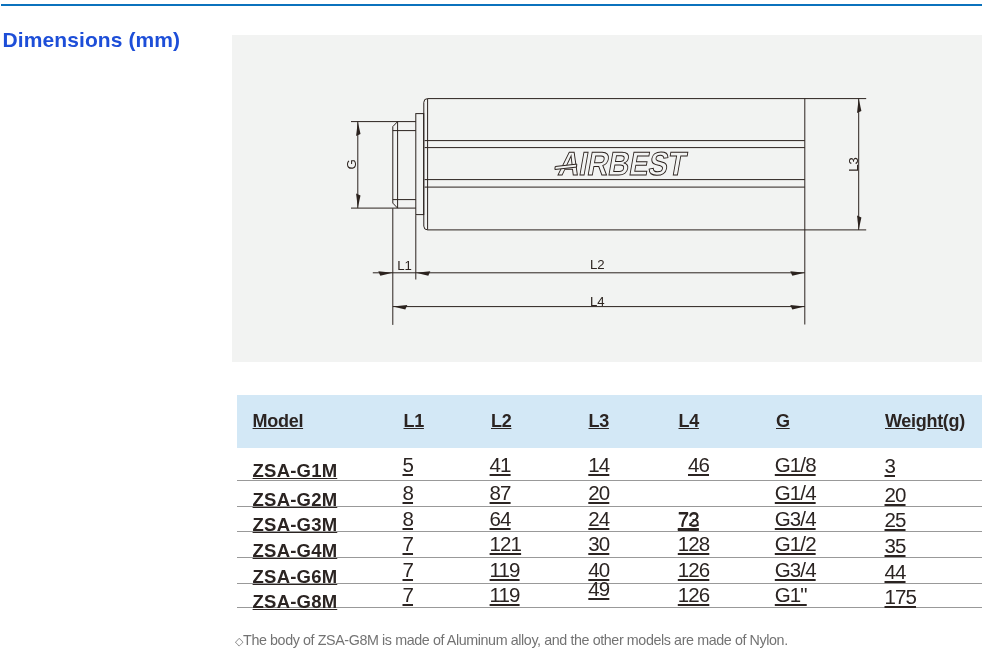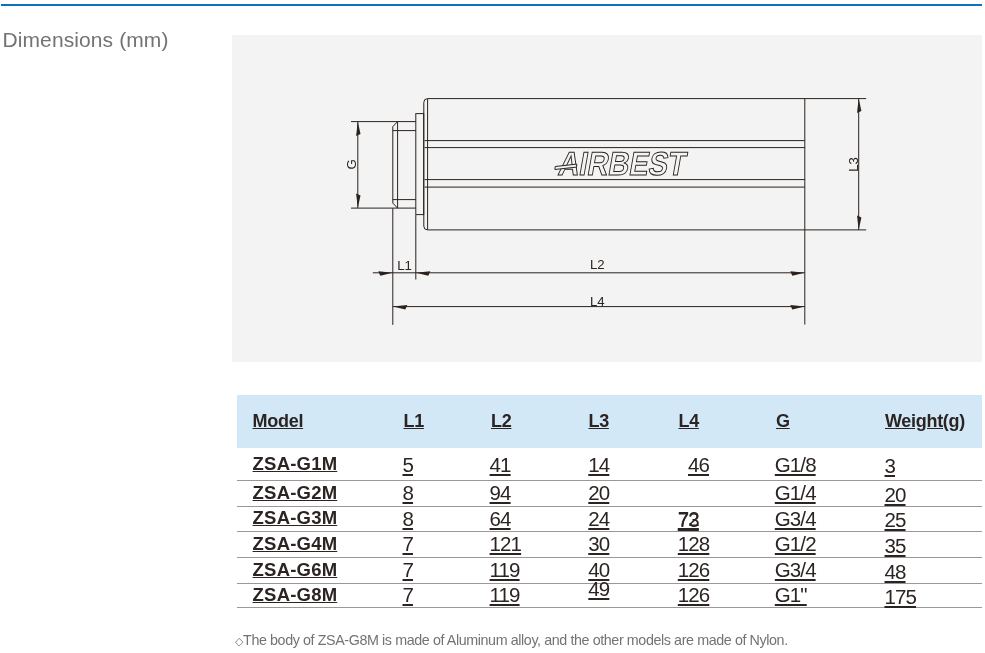--- a/index.html
+++ b/index.html
@@ -1,24 +1,24 @@
 <!DOCTYPE html>
 <html><head>
 <meta charset="utf-8">
 <style>
   html,body{margin:0;padding:0;}
   body{width:985px;height:653px;position:relative;background:#ffffff;opacity:0.999;
        font-family:"Liberation Sans", sans-serif;overflow:hidden;}
   .topline{position:absolute;left:1px;top:4px;width:981px;height:2.2px;background:#0b72bd;}
-  .hdr{position:absolute;left:2.5px;top:28px;font-size:21px;font-weight:400;color:#737373;letter-spacing:0.1px;}
+  .hdr{position:absolute;left:2.5px;top:28px;font-size:21px;font-weight:700;color:#1d4ed8;letter-spacing:0.1px;}
   .panel{position:absolute;left:231.7px;top:34.9px;width:750.5px;height:327px;background:#f2f3f2;}
   .band{position:absolute;left:237.1px;top:395.1px;width:745.1px;height:52.5px;background:#d3e8f6;}
   .sep{position:absolute;left:237.1px;width:745.1px;height:1px;background:#999999;}
   .cell{position:absolute;height:24px;line-height:24px;color:#2b2422;white-space:nowrap;text-decoration:underline;}
-  .b{font-weight:700;font-size:18.5px;letter-spacing:0.2px;}
+  .b{font-weight:700;font-size:18.5px;letter-spacing:0.2px;margin-top:7px;}
   .hb{font-weight:700;font-size:18px;letter-spacing:-0.3px;}
   .v{font-size:20.5px;letter-spacing:-0.9px;}
   .foot{position:absolute;left:235px;top:632px;font-size:14.3px;color:#737373;letter-spacing:-0.4px;white-space:nowrap;line-height:17px;}
 </style>
 </head>
 <body>
 <div class="topline"></div>
 <div class="hdr">Dimensions (mm)</div>
 <div class="panel">
 <svg width="751" height="327" viewBox="0 0 751 327" fill="none" stroke="#2b221e" stroke-width="1">
@@ -97,21 +97,21 @@
 <div class="cell b" style="left:252.6px;top:452.3px">ZSA-G1M</div>
 <div class="cell v" style="left:402.5px;top:452.7px">5</div>
 <div class="cell v" style="left:489.6px;top:452.7px">41</div>
 <div class="cell v" style="left:588.3px;top:452.7px">14</div>
 <div class="cell v" style="left:688px;top:452.7px">46</div>
 <div class="cell v" style="left:774.8px;top:452.7px">G1/8</div>
 <div class="cell v" style="left:884.5px;top:454.3px">3</div>
 
 <div class="cell b" style="left:252.6px;top:480.9px">ZSA-G2M</div>
 <div class="cell v" style="left:402.5px;top:481.3px">8</div>
-<div class="cell v" style="left:489.6px;top:481.3px">94</div>
+<div class="cell v" style="left:489.6px;top:481.3px">87</div>
 <div class="cell v" style="left:588.3px;top:481.3px">20</div>
 <div class="cell v" style="left:677.8px;top:508px">73</div>
 <div class="cell v" style="left:774.8px;top:481.3px">G1/4</div>
 <div class="cell v" style="left:884.5px;top:482.9px">20</div>
 
 <div class="cell b" style="left:252.6px;top:506.3px">ZSA-G3M</div>
 <div class="cell v" style="left:402.5px;top:506.7px">8</div>
 <div class="cell v" style="left:489.6px;top:506.7px">64</div>
 <div class="cell v" style="left:588.3px;top:506.7px">24</div>
 <div class="cell v" style="left:677.8px;top:506.7px">72</div>
@@ -125,21 +125,21 @@
 <div class="cell v" style="left:677.8px;top:532.3px">128</div>
 <div class="cell v" style="left:774.8px;top:532.3px">G1/2</div>
 <div class="cell v" style="left:884.5px;top:533.9px">35</div>
 
 <div class="cell b" style="left:252.6px;top:557.7px">ZSA-G6M</div>
 <div class="cell v" style="left:402.5px;top:558.1px">7</div>
 <div class="cell v" style="left:489.6px;top:558.1px">119</div>
 <div class="cell v" style="left:588.3px;top:558.1px">40</div>
 <div class="cell v" style="left:677.8px;top:558.1px">126</div>
 <div class="cell v" style="left:774.8px;top:558.1px">G3/4</div>
-<div class="cell v" style="left:884.5px;top:559.7px">48</div>
+<div class="cell v" style="left:884.5px;top:559.7px">44</div>
 
 <div class="cell b" style="left:252.6px;top:583.0px">ZSA-G8M</div>
 <div class="cell v" style="left:402.5px;top:583.4px">7</div>
 <div class="cell v" style="left:489.6px;top:583.4px">119</div>
 <div class="cell v" style="left:588.3px;top:577px">49</div>
 <div class="cell v" style="left:677.8px;top:583.4px">126</div>
 <div class="cell v" style="left:774.8px;top:583.4px">G1"</div>
 <div class="cell v" style="left:884.5px;top:585.0px">175</div>
 
 <div class="foot"><span style="font-size:11px">◇</span>The body of ZSA-G8M is made of Aluminum alloy, and the other models are made of Nylon.</div>

